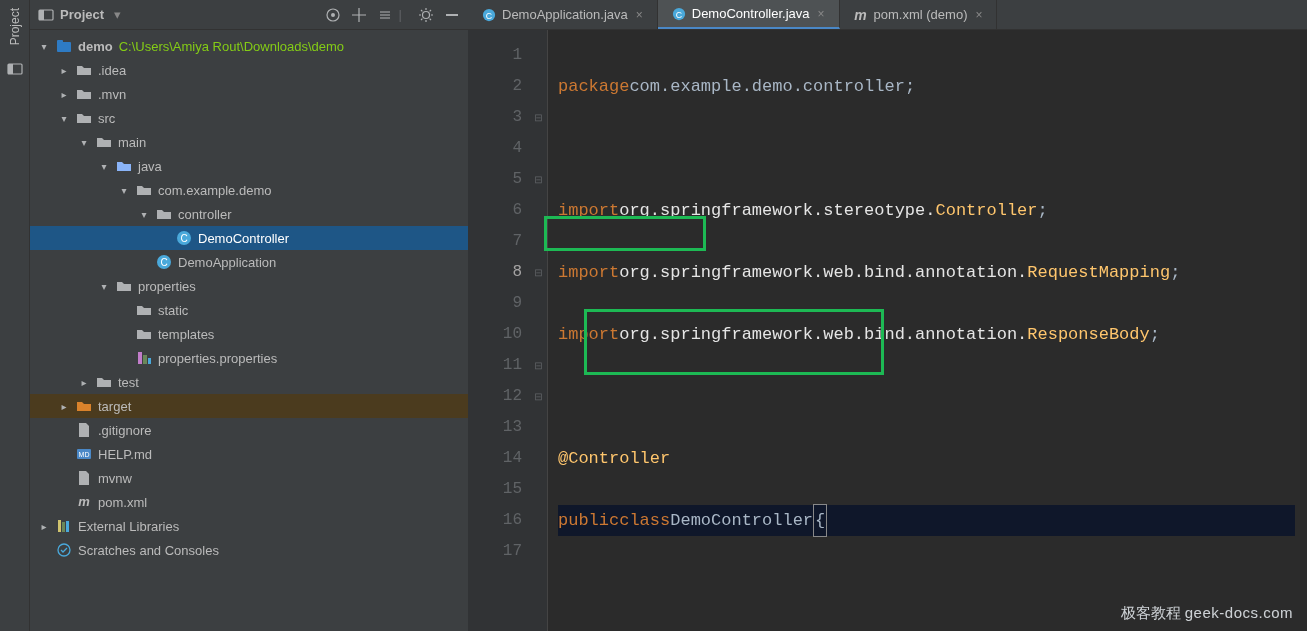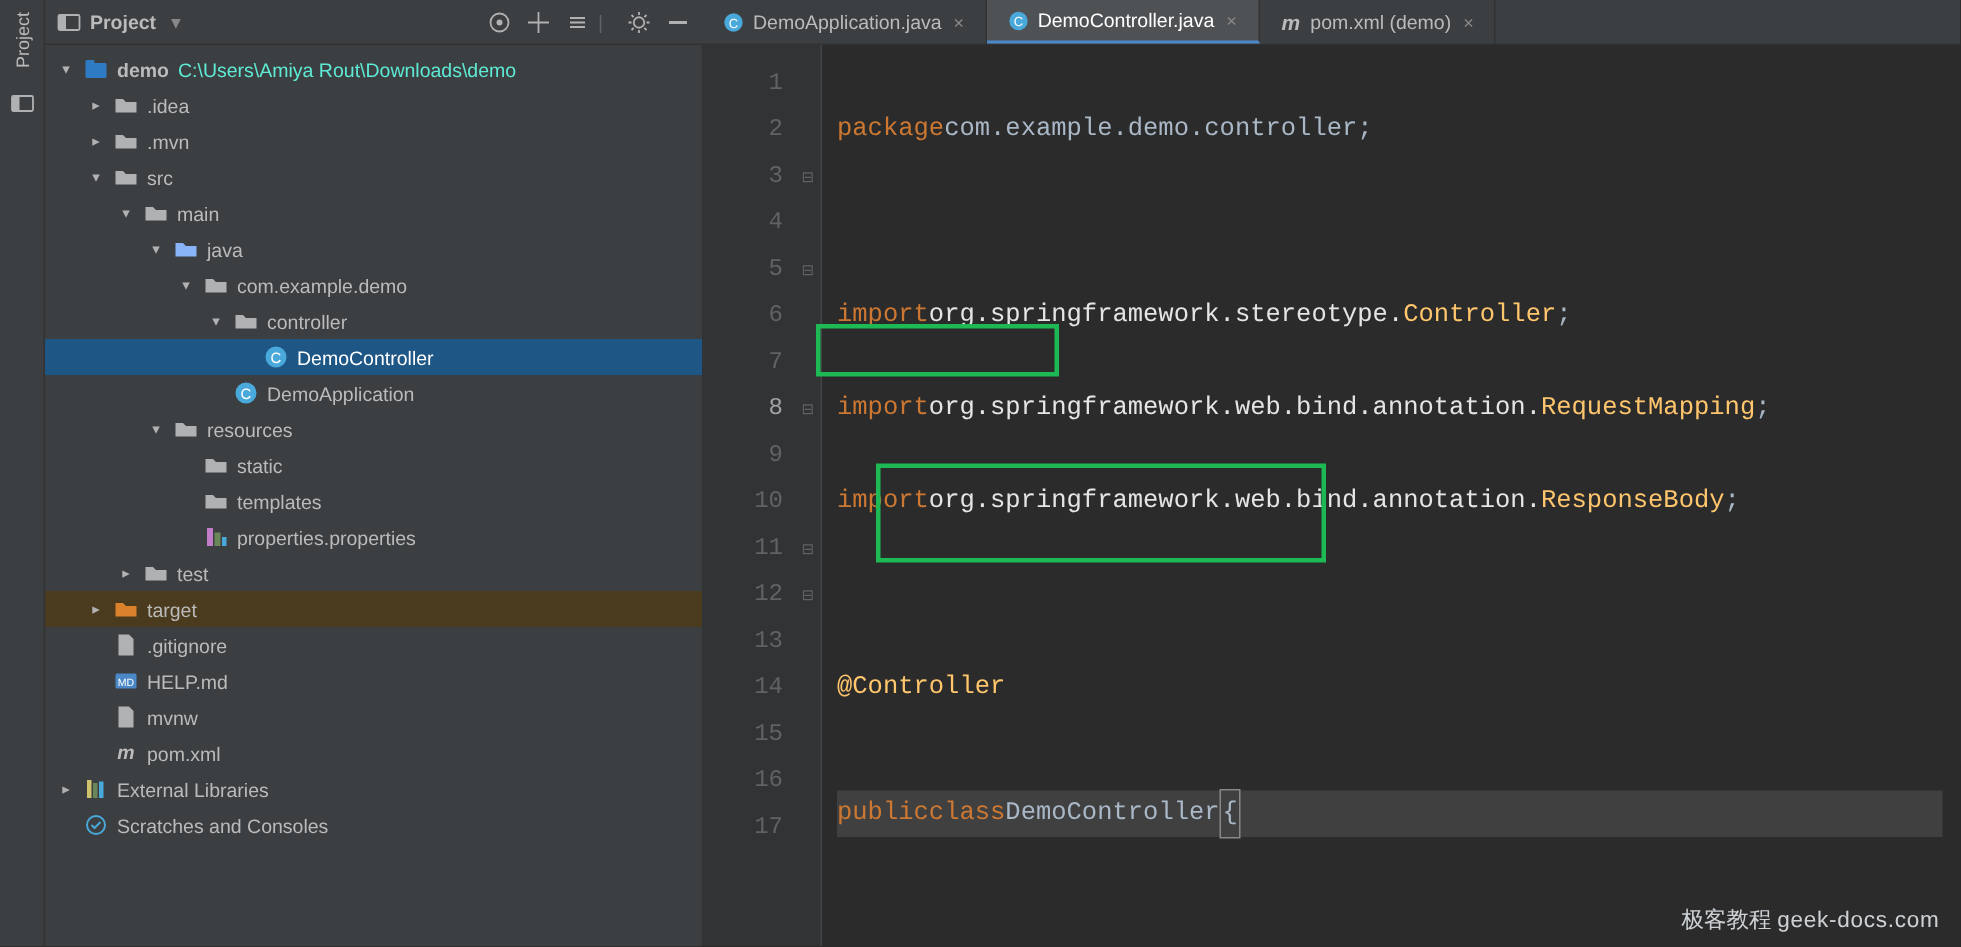--- a/index.html
+++ b/index.html
@@ -57,21 +57,21 @@
 .tree-row.highlight { background:#4b3b1e; }
 .arrow { width:12px; display:inline-block; text-align:center; color:#afb1b3; font-size:10px; cursor:pointer; }
 .arrow.blank { visibility:hidden; }
 .node-icon { width:16px; height:16px; margin:0 6px; flex-shrink:0; }
 .folder-icon { fill:#afb1b3; }
 .folder-src { fill:#8ab4f8; }
 .folder-tgt { fill:#d9822b; }
 .file-icon { fill:#afb1b3; }
 .maven-icon { fill:#d8553a; font-style:italic; font-weight:bold; }
 .tree-label { }
-.path-dim { color:#5eead4; margin-left:6px; }
+.path-dim { color:#84cc16; margin-left:6px; }
 .editor-area {
   flex:1;
   display:flex;
   flex-direction:column;
   background:#2b2b2b;
   position:relative;
 }
 .tabs {
   height:30px;
   display:flex;
@@ -120,21 +120,21 @@
   position:relative;
 }
 .kw { color:#cc7832; }
 .str { color:#6a8759; }
 .pkg { color:#a9b7c6; }
 .cls { color:#ffc66d; }
 .ann-controller { color:#ffc66d; }
 .ann-yellow { color:#bbb529; }
 .imp-pkg { color:#e5e5e5; }
 .paren { color:#a9b7c6; }
-.cursor-hl { background:#404040;margin-top:22px; }
+.cursor-hl { background:#0f172a; }
 .watermark {
   position:absolute; right:14px; bottom:8px;
   font-family:"STKaiti","KaiTi",serif;
   color:#dfe4e8; font-size:15px; opacity:.9;
 }
 .watermark .en { font-family:Arial; letter-spacing:.5px; }
 .brace-match { border:1px solid #888; padding:0 1px; }
 .line { height:31px; display:flex; align-items:center; }
 .group-box {
   position:absolute;
@@ -254,21 +254,21 @@
           <circle cx="8" cy="8" r="7" fill="#4aa9db"></circle>
           <text x="8" y="12" text-anchor="middle" font-size="10" fill="#fff" font-family="Arial">C</text>
         </svg>
         <span class="tree-label">DemoApplication</span>
       </div>
     <div class="tree-row" style="padding-left:68px">
         <span class="arrow">▾</span>
         <svg class="node-icon folder-icon" viewBox="0 0 16 16">
           <path d="M1 4h5l2 2h7v7H1z"></path>
         </svg>
-        <span class="tree-label">resources</span>
+        <span class="tree-label">properties</span>
       </div>
     <div class="tree-row" style="padding-left:88px">
         <span class="arrow blank">▸</span>
         <svg class="node-icon folder-icon" viewBox="0 0 16 16">
           <path d="M1 4h5l2 2h7v7H1z"></path>
         </svg>
         <span class="tree-label">static</span>
       </div>
     <div class="tree-row" style="padding-left:88px">
         <span class="arrow blank">▸</span>

